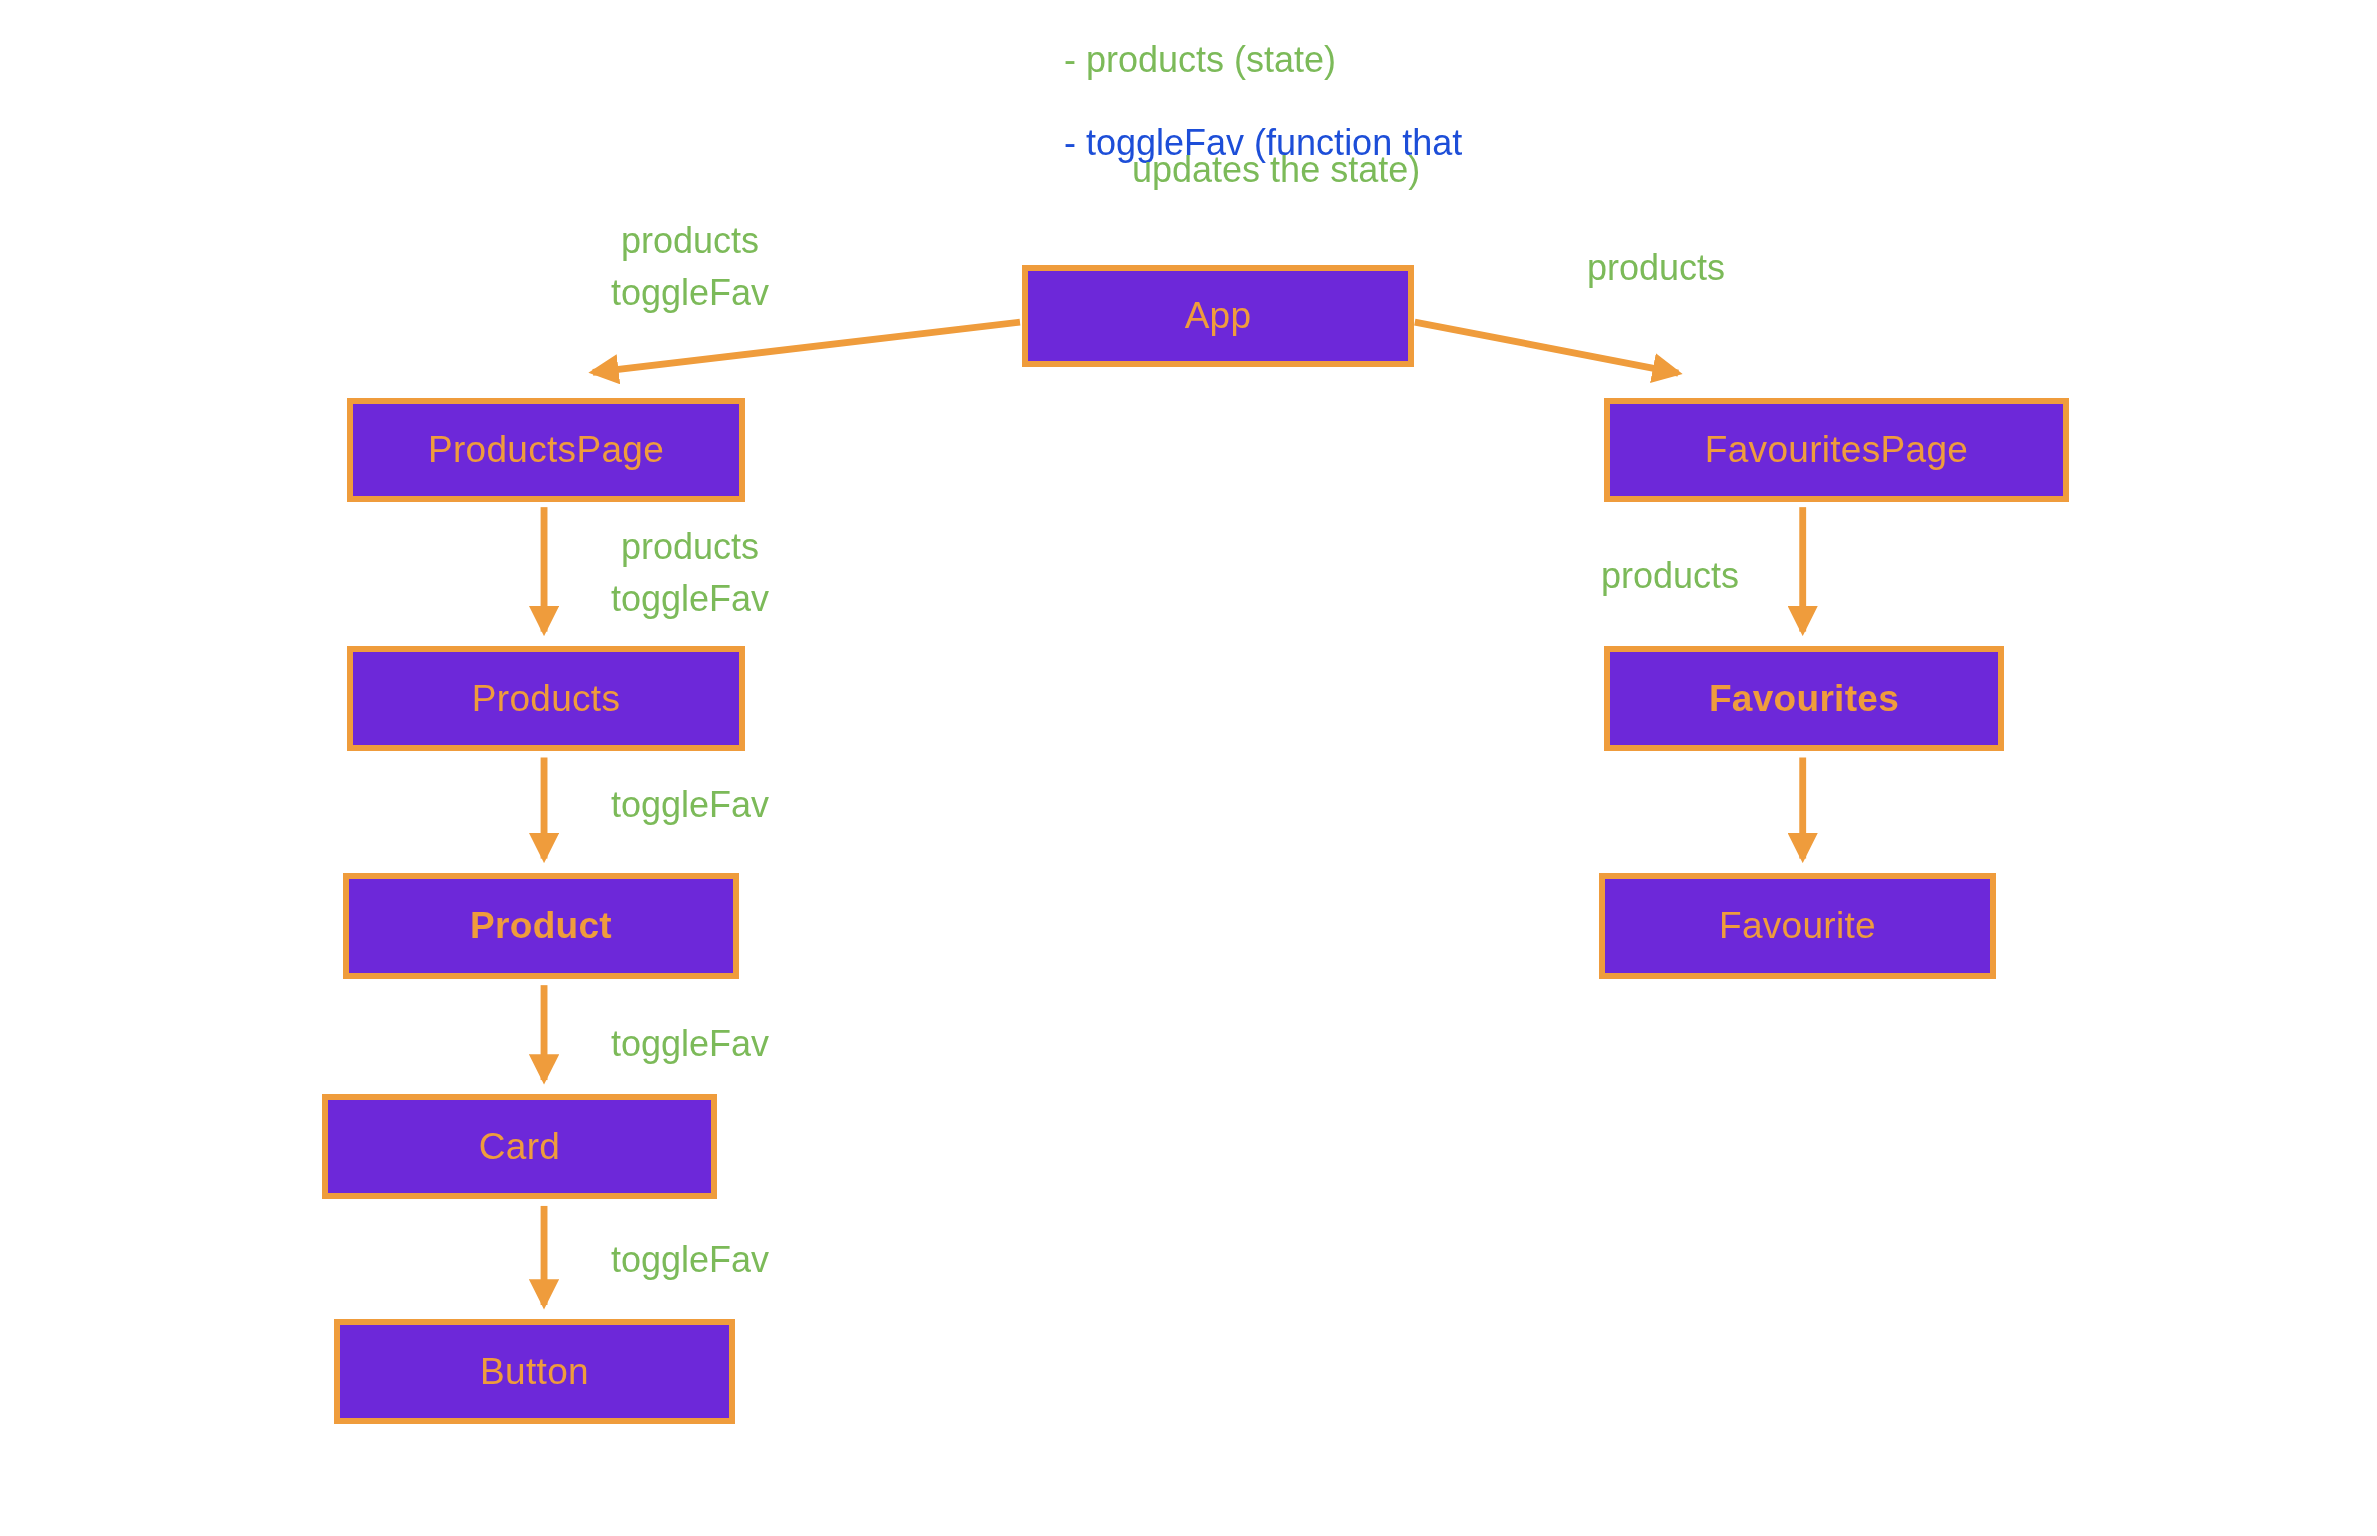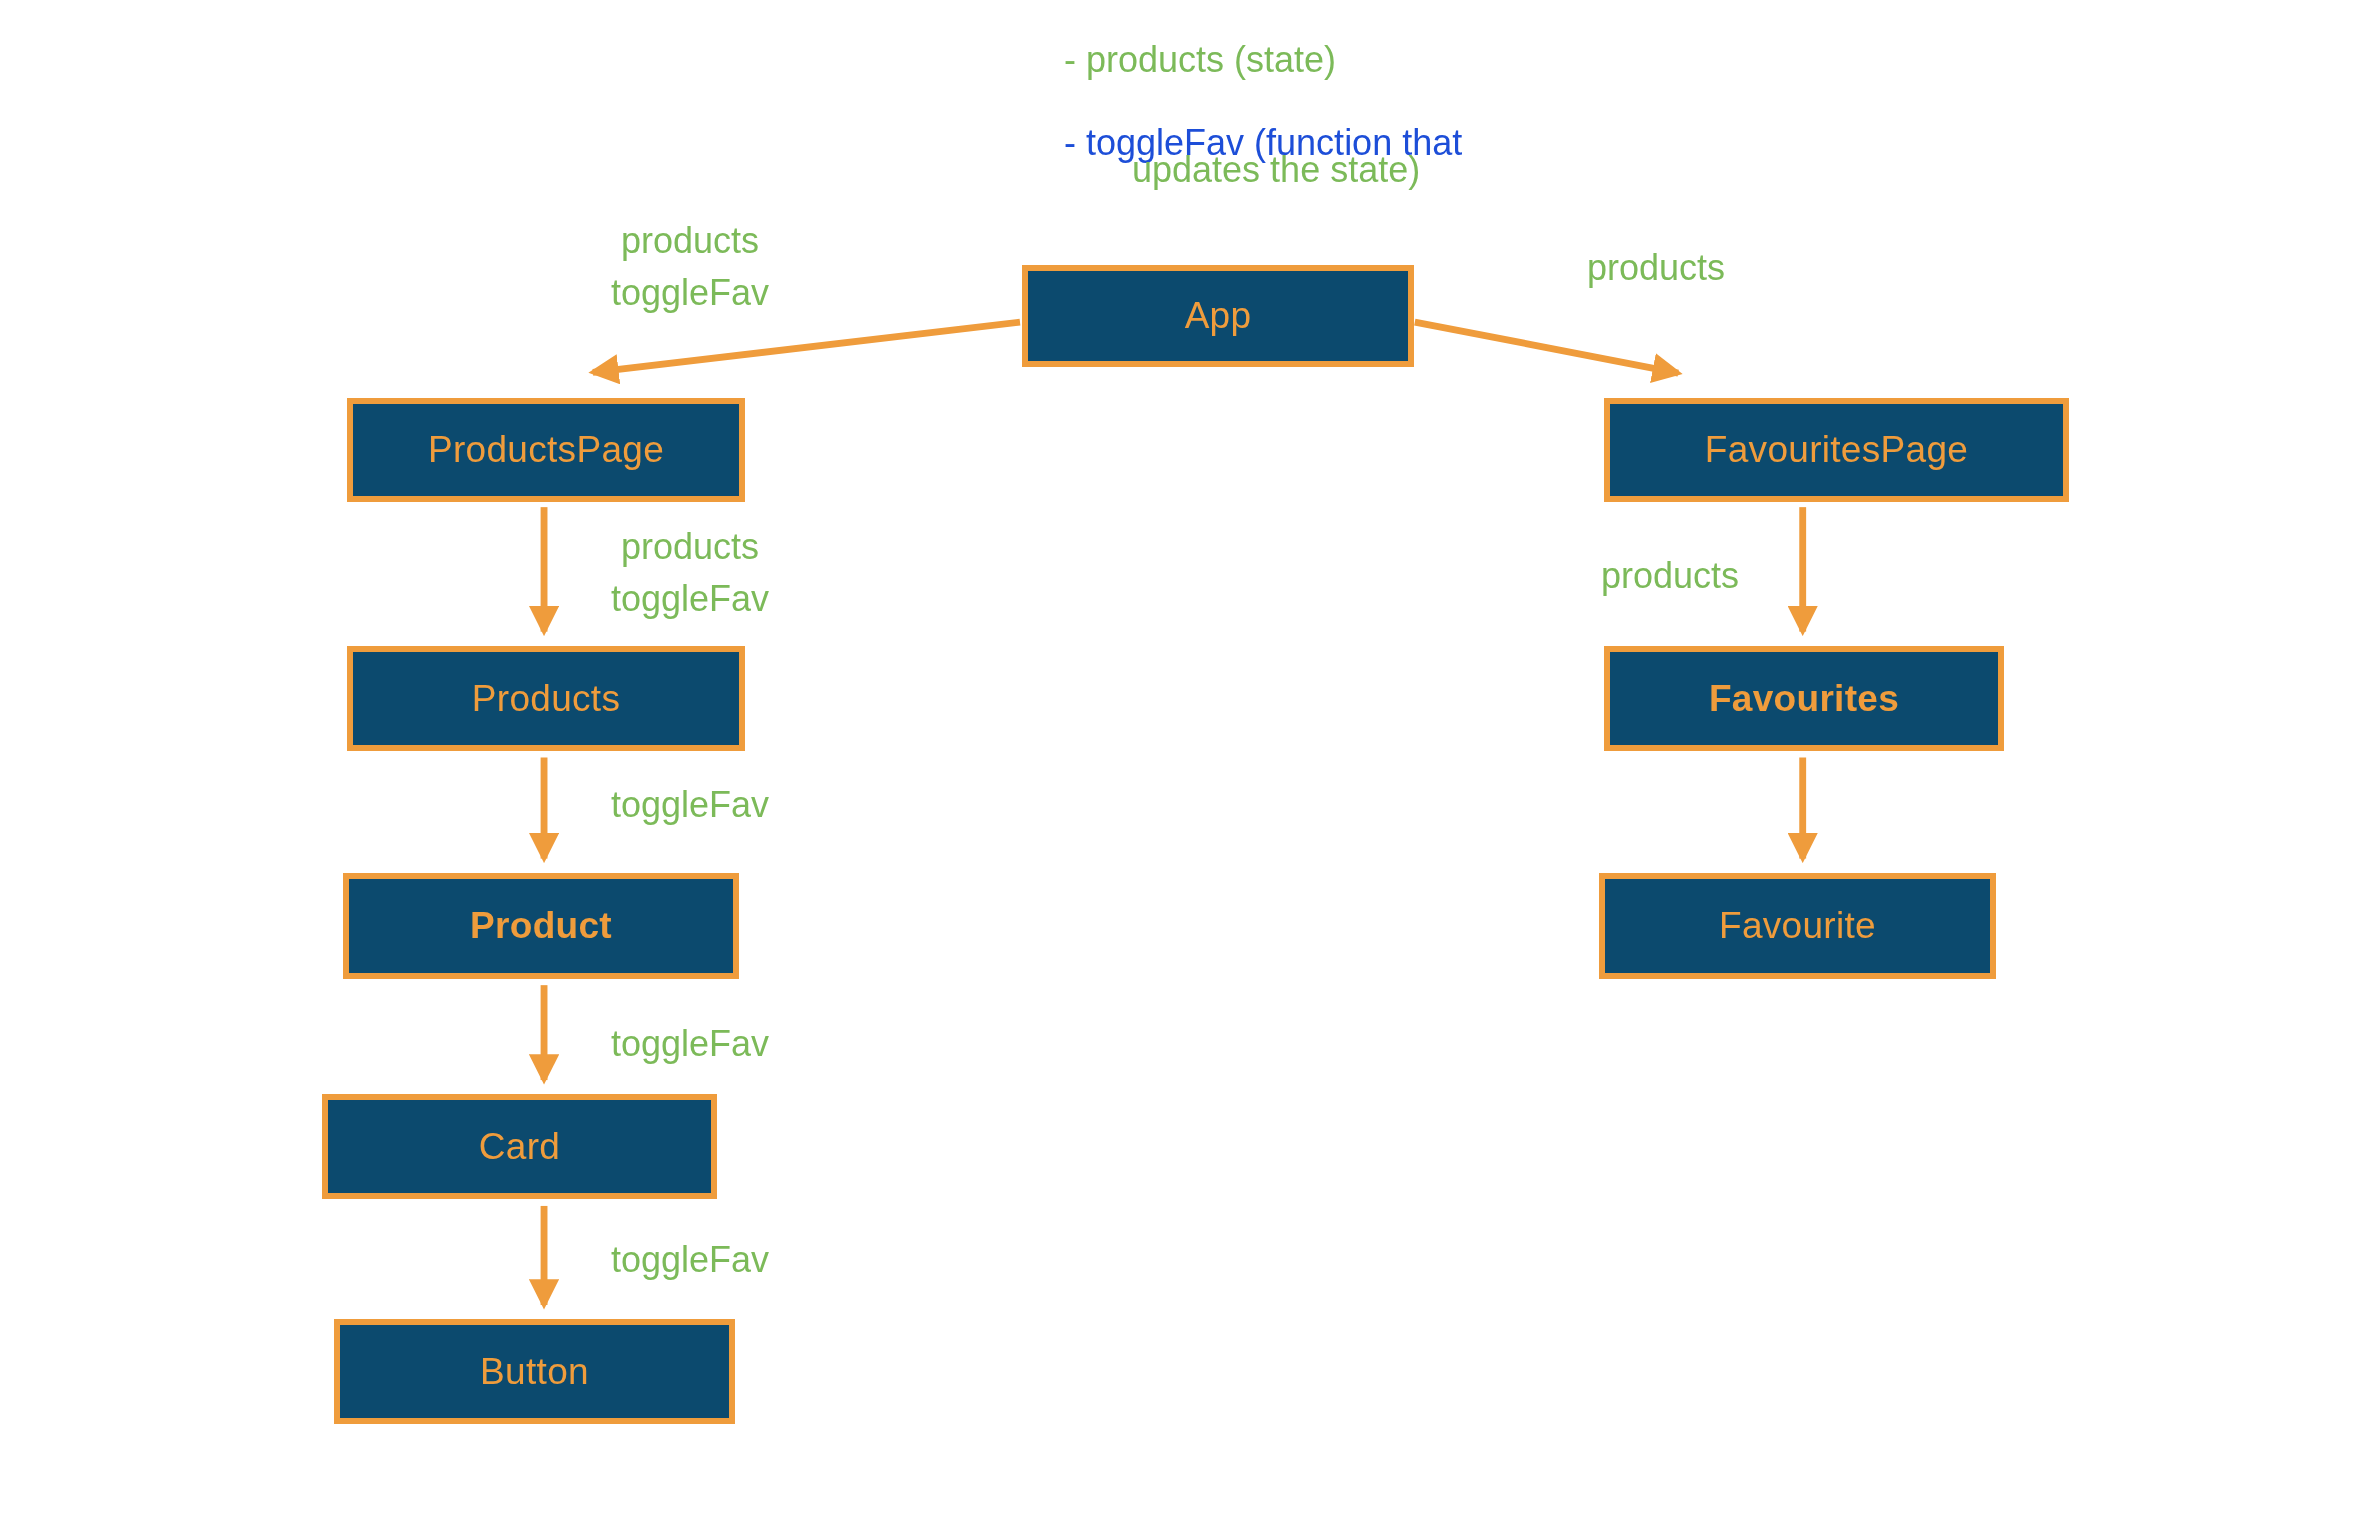--- a/index.html
+++ b/index.html
@@ -22,21 +22,21 @@
     padding-left: 42px;
   }
   #edge-layer {
     position: absolute;
     left: 0; top: 0;
     pointer-events: none;
   }
   .node {
     position: absolute;
     box-sizing: border-box;
-    background: #0c4a6e;
+    background: #6d28d9;
     display: flex;
     align-items: center;
     justify-content: center;
   }
   .node .node-label {
     font-size: 37px;
     letter-spacing: 0.3px;
     white-space: nowrap;
   }
   .glabel {

